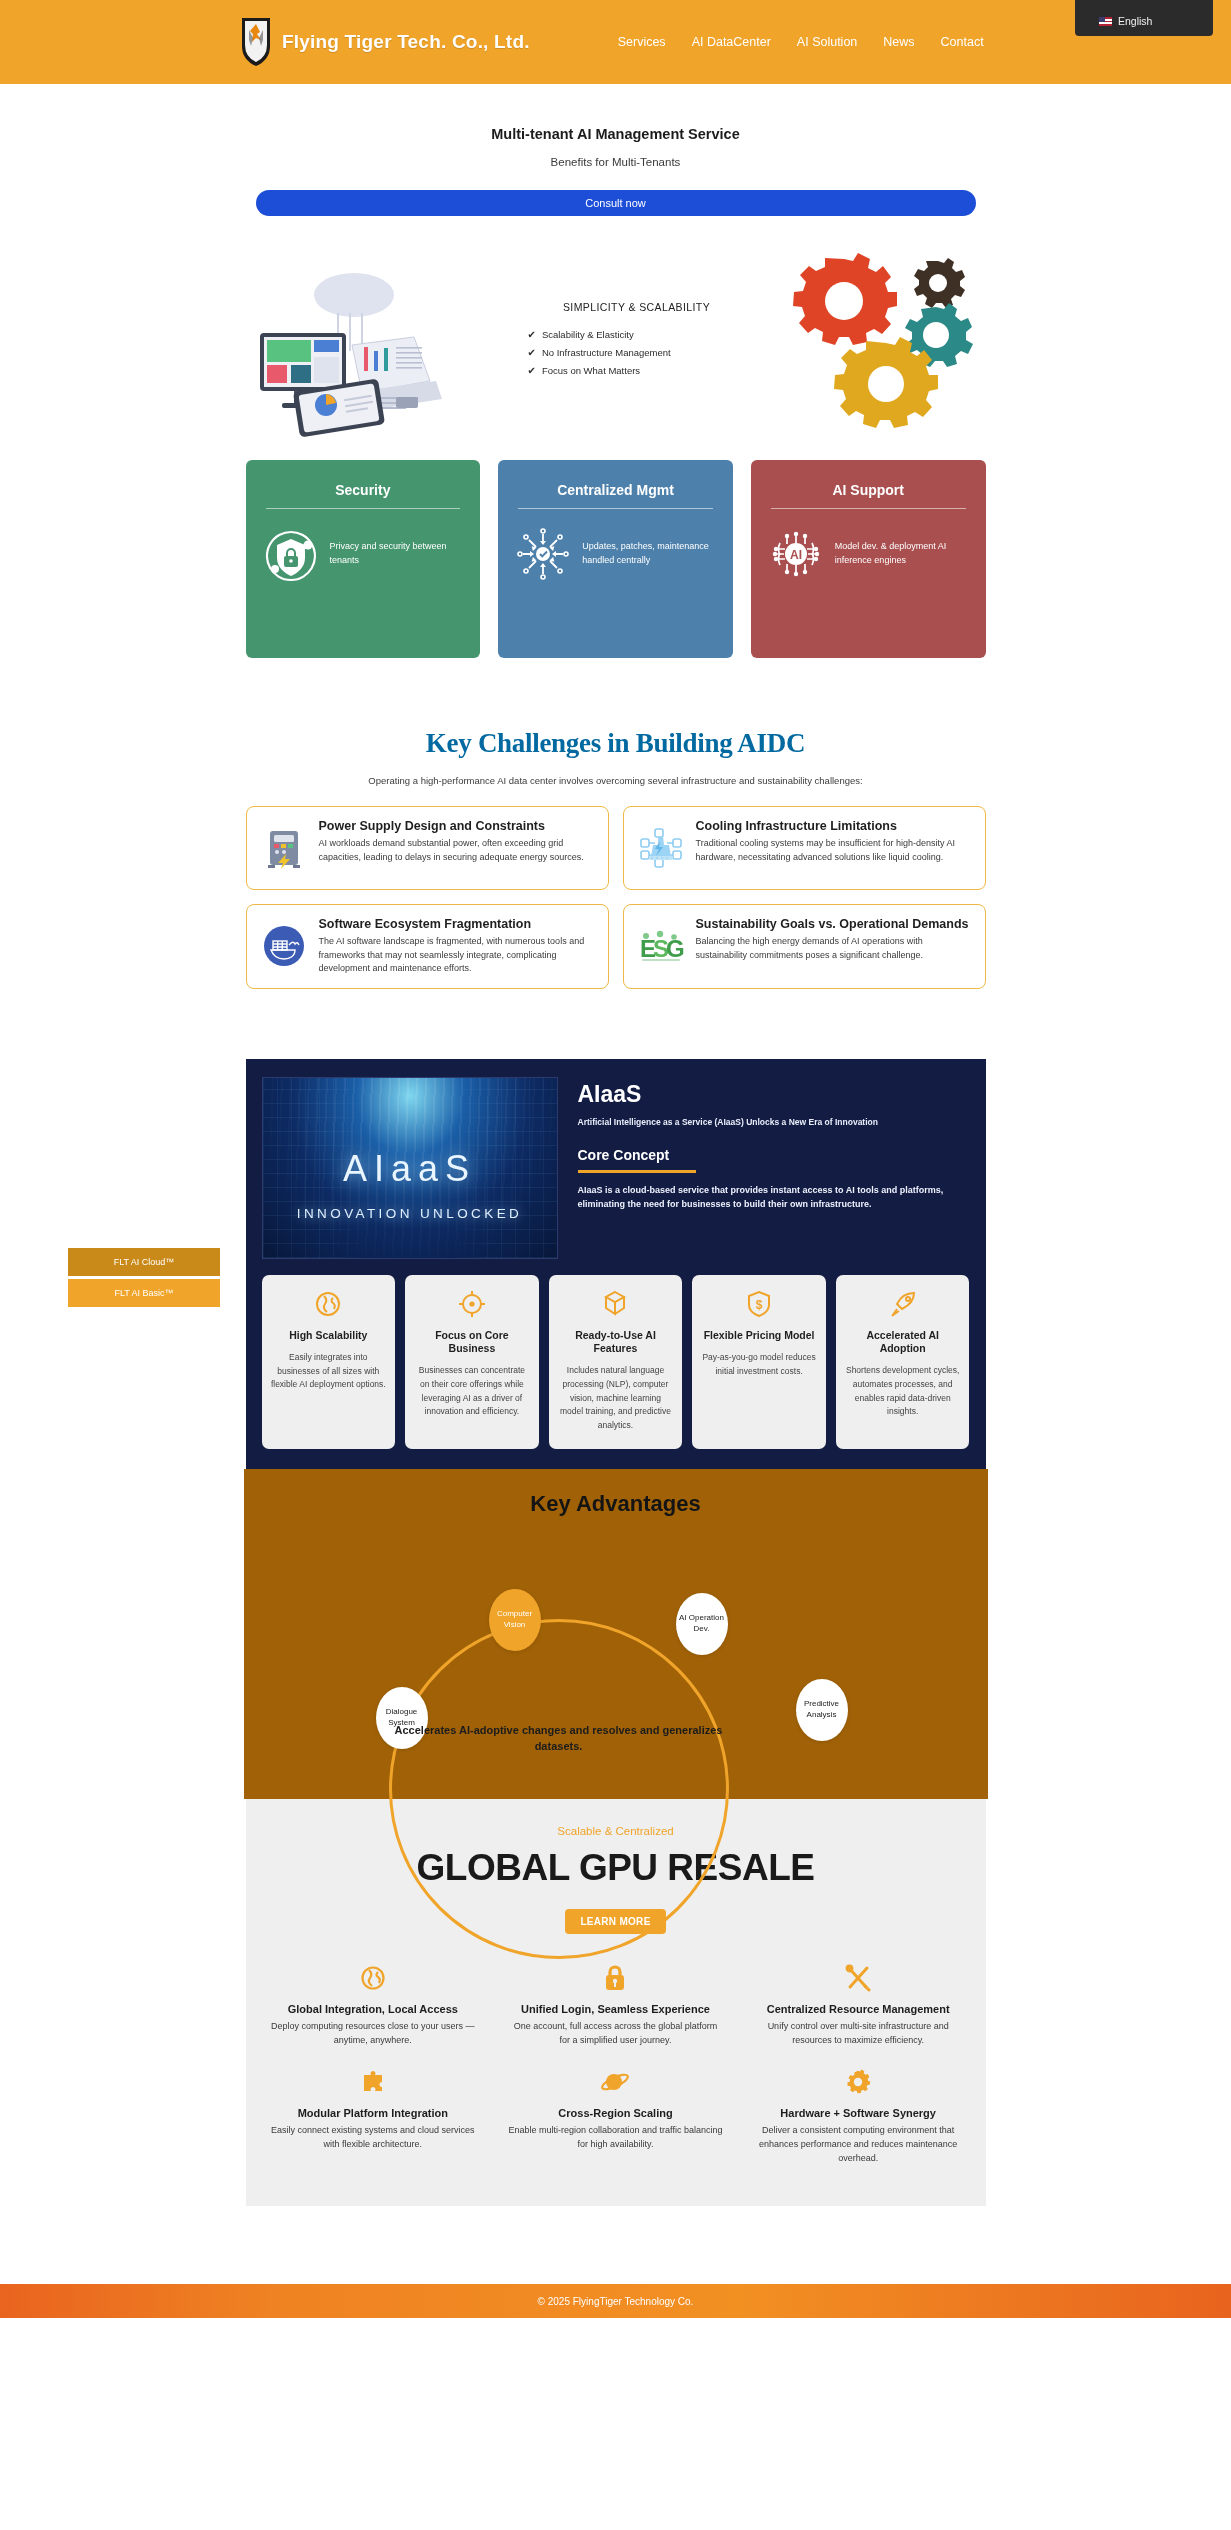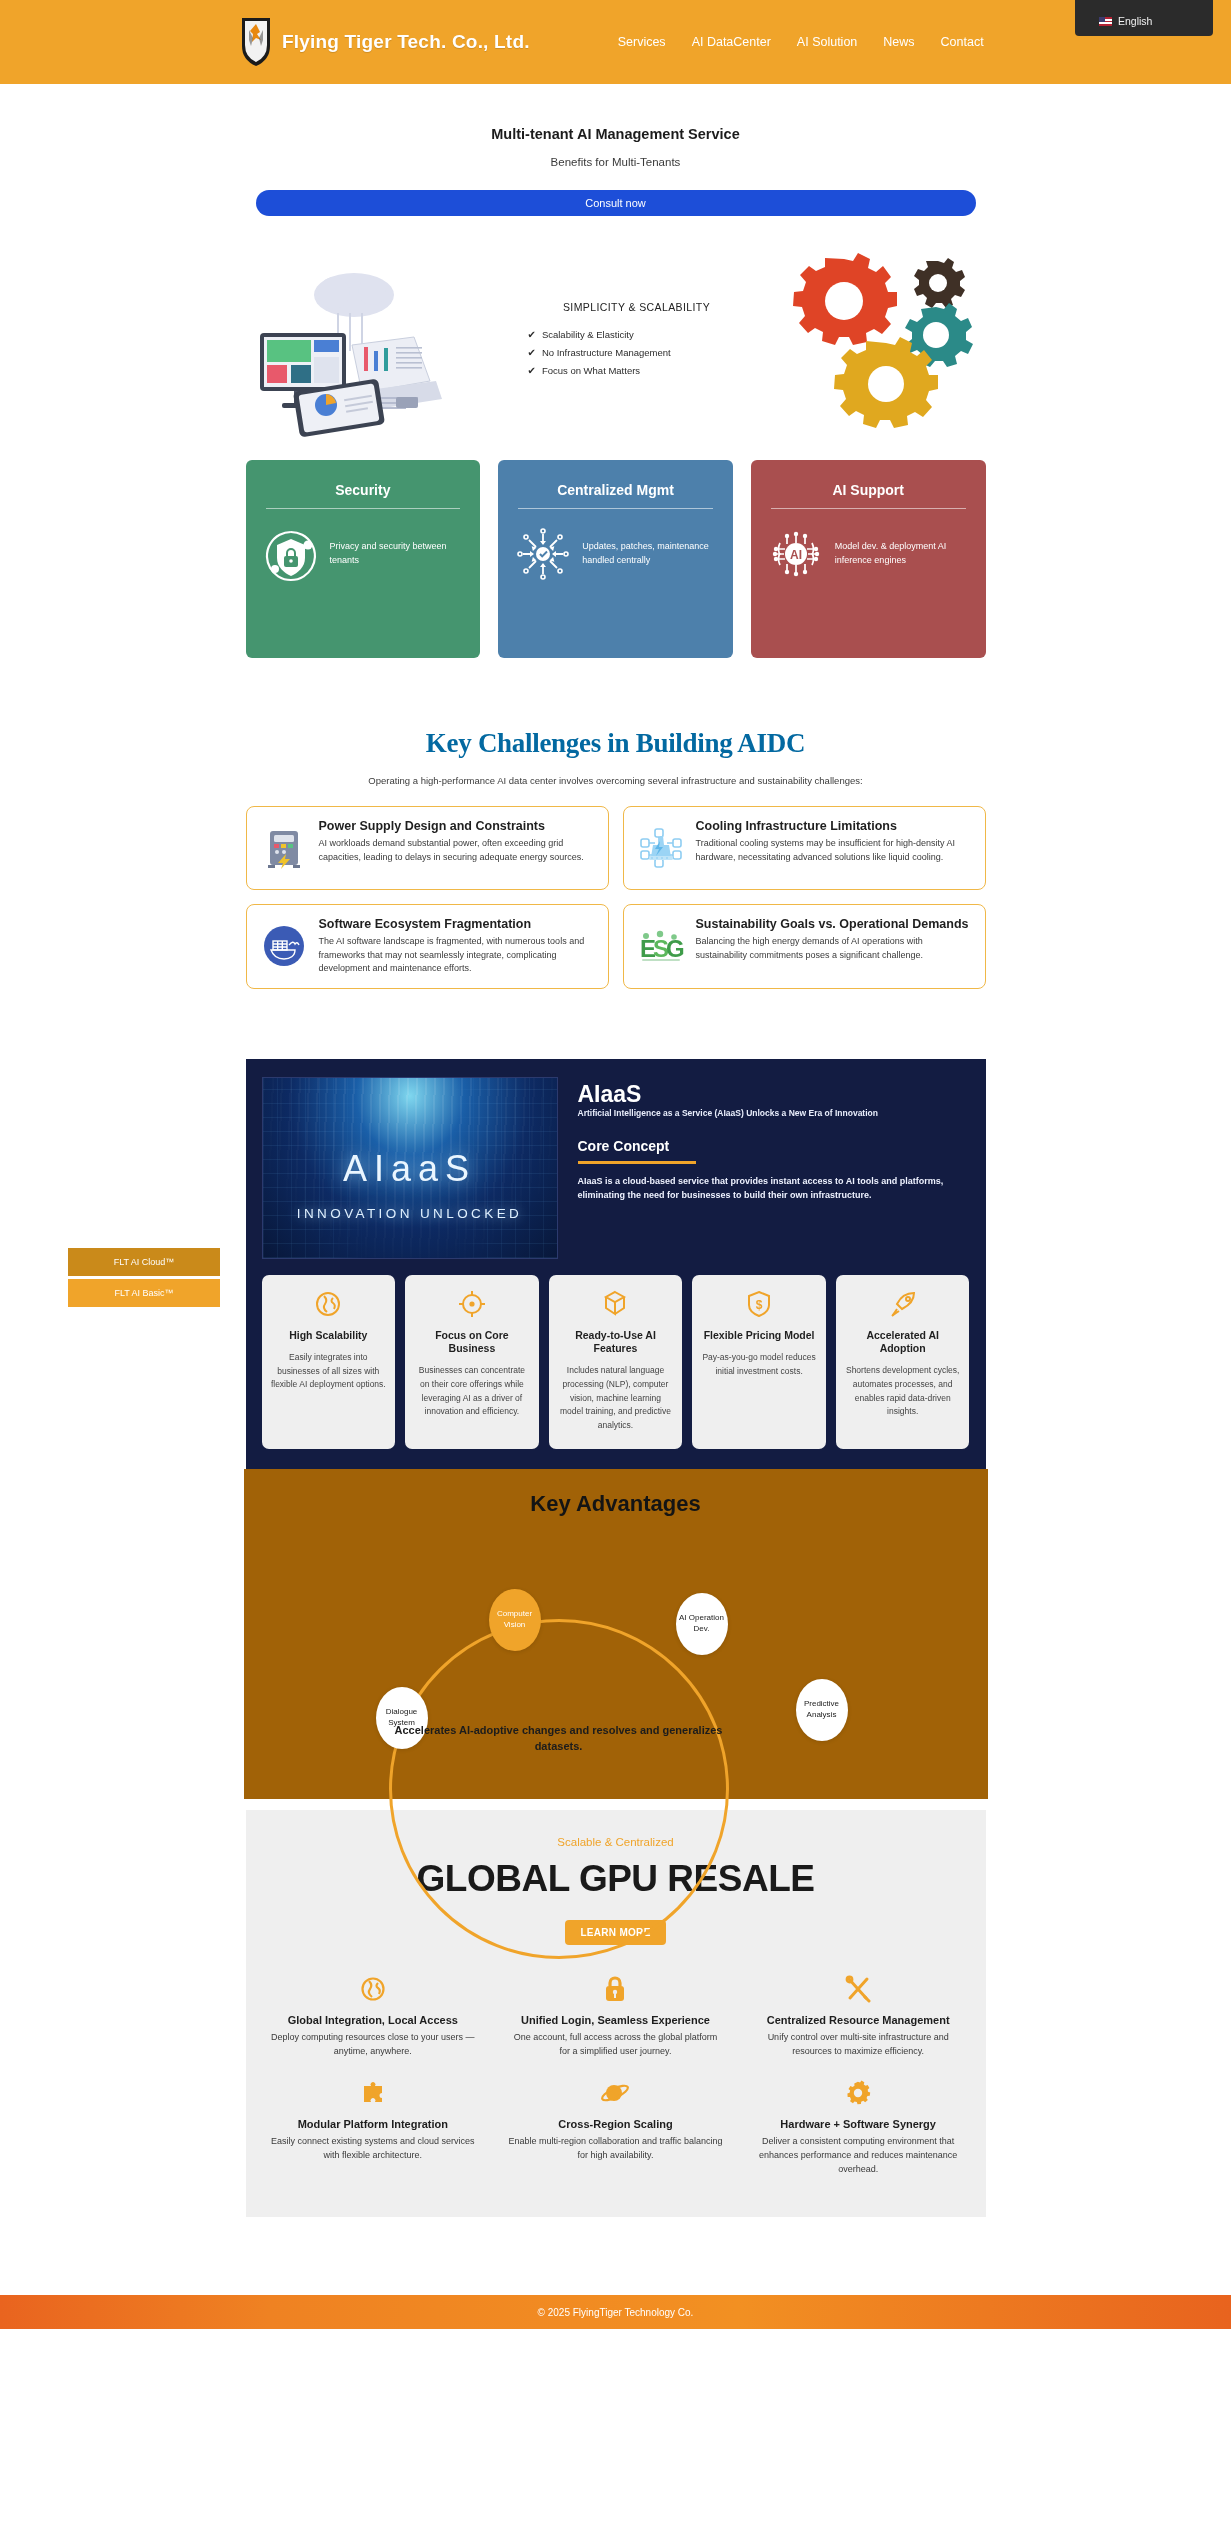--- a/index.html
+++ b/index.html
@@ -170,21 +170,21 @@
     color: #eaf6ff; font-size: 36px; letter-spacing: 7px; font-weight: 300;
     text-shadow: 0 0 18px rgba(160,220,255,.9);
   }
   .aiaas-art-t2 {
     position: absolute; left: 0; right: 0; top: 128px; text-align: center;
     color: #dff0ff; font-size: 13.5px; letter-spacing: 3.4px;
     text-shadow: 0 0 12px rgba(160,220,255,.8);
   }
   .aiaas-copy { flex: 1; padding-top: 4px; }
   .aiaas-h1 { color: #fff; font-size: 23px; font-weight: bold; }
-  .aiaas-tag { color: #e9eefc; font-size: 8.5px; font-weight: bold; }
+  .aiaas-tag { color: #e9eefc; font-size: 8.5px; font-weight: bold; margin-top: 9px; }
   .aiaas-h2 { color: #fff; font-size: 14px; font-weight: bold; margin-top: 20px; }
   .aiaas-underline { width: 118px; height: 3px; background: #f0a42a; margin-top: 7px; }
   .aiaas-p { color: #eef2ff; font-size: 9px; font-weight: bold; line-height: 1.62; margin-top: 10px; }
 
   .aiaas-cards { display: flex; gap: 10px; margin-top: 16px; }
   .aa-card {
     flex: 1; background: #efefef; border-radius: 7px; padding: 14px 9px 16px;
     text-align: center; min-height: 172px;
   }
   .aa-icon { height: 30px; margin-bottom: 10px; display:flex; align-items:center; justify-content:center; }
@@ -210,21 +210,21 @@
     box-shadow: 0 1px 4px rgba(0,0,0,.12);
   }
   .adv-bubble.accent { background: #f0a42a; color: #fff; }
   .adv-center {
     position: absolute; left: 150px; top: 196px; width: 330px;
     font-size: 11px; font-weight: bold; color: #1c1c1c; line-height: 1.45;
   }
 
   
   .gpu {
-    width: 740px; margin: 11px auto; background: #efefef;
+    width: 740px; margin: 0 auto; background: #efefef;
     padding: 26px 20px 40px; text-align: center;
   }
   .gpu-eyebrow { color: #f0a42a; font-size: 11.5px; }
   .gpu-title { font-size: 37px; font-weight: bold; color: #1a1a1a; margin-top: 10px; letter-spacing: -.5px; }
   .gpu-btn {
     display: inline-block; margin-top: 20px; background: #f0a42a;
     color: #fff; border: none; border-radius: 4px; padding: 7px 15px;
     font-size: 10px; font-weight: bold; letter-spacing: .3px;
     font-family: "Liberation Sans", sans-serif; cursor: pointer;
   }

